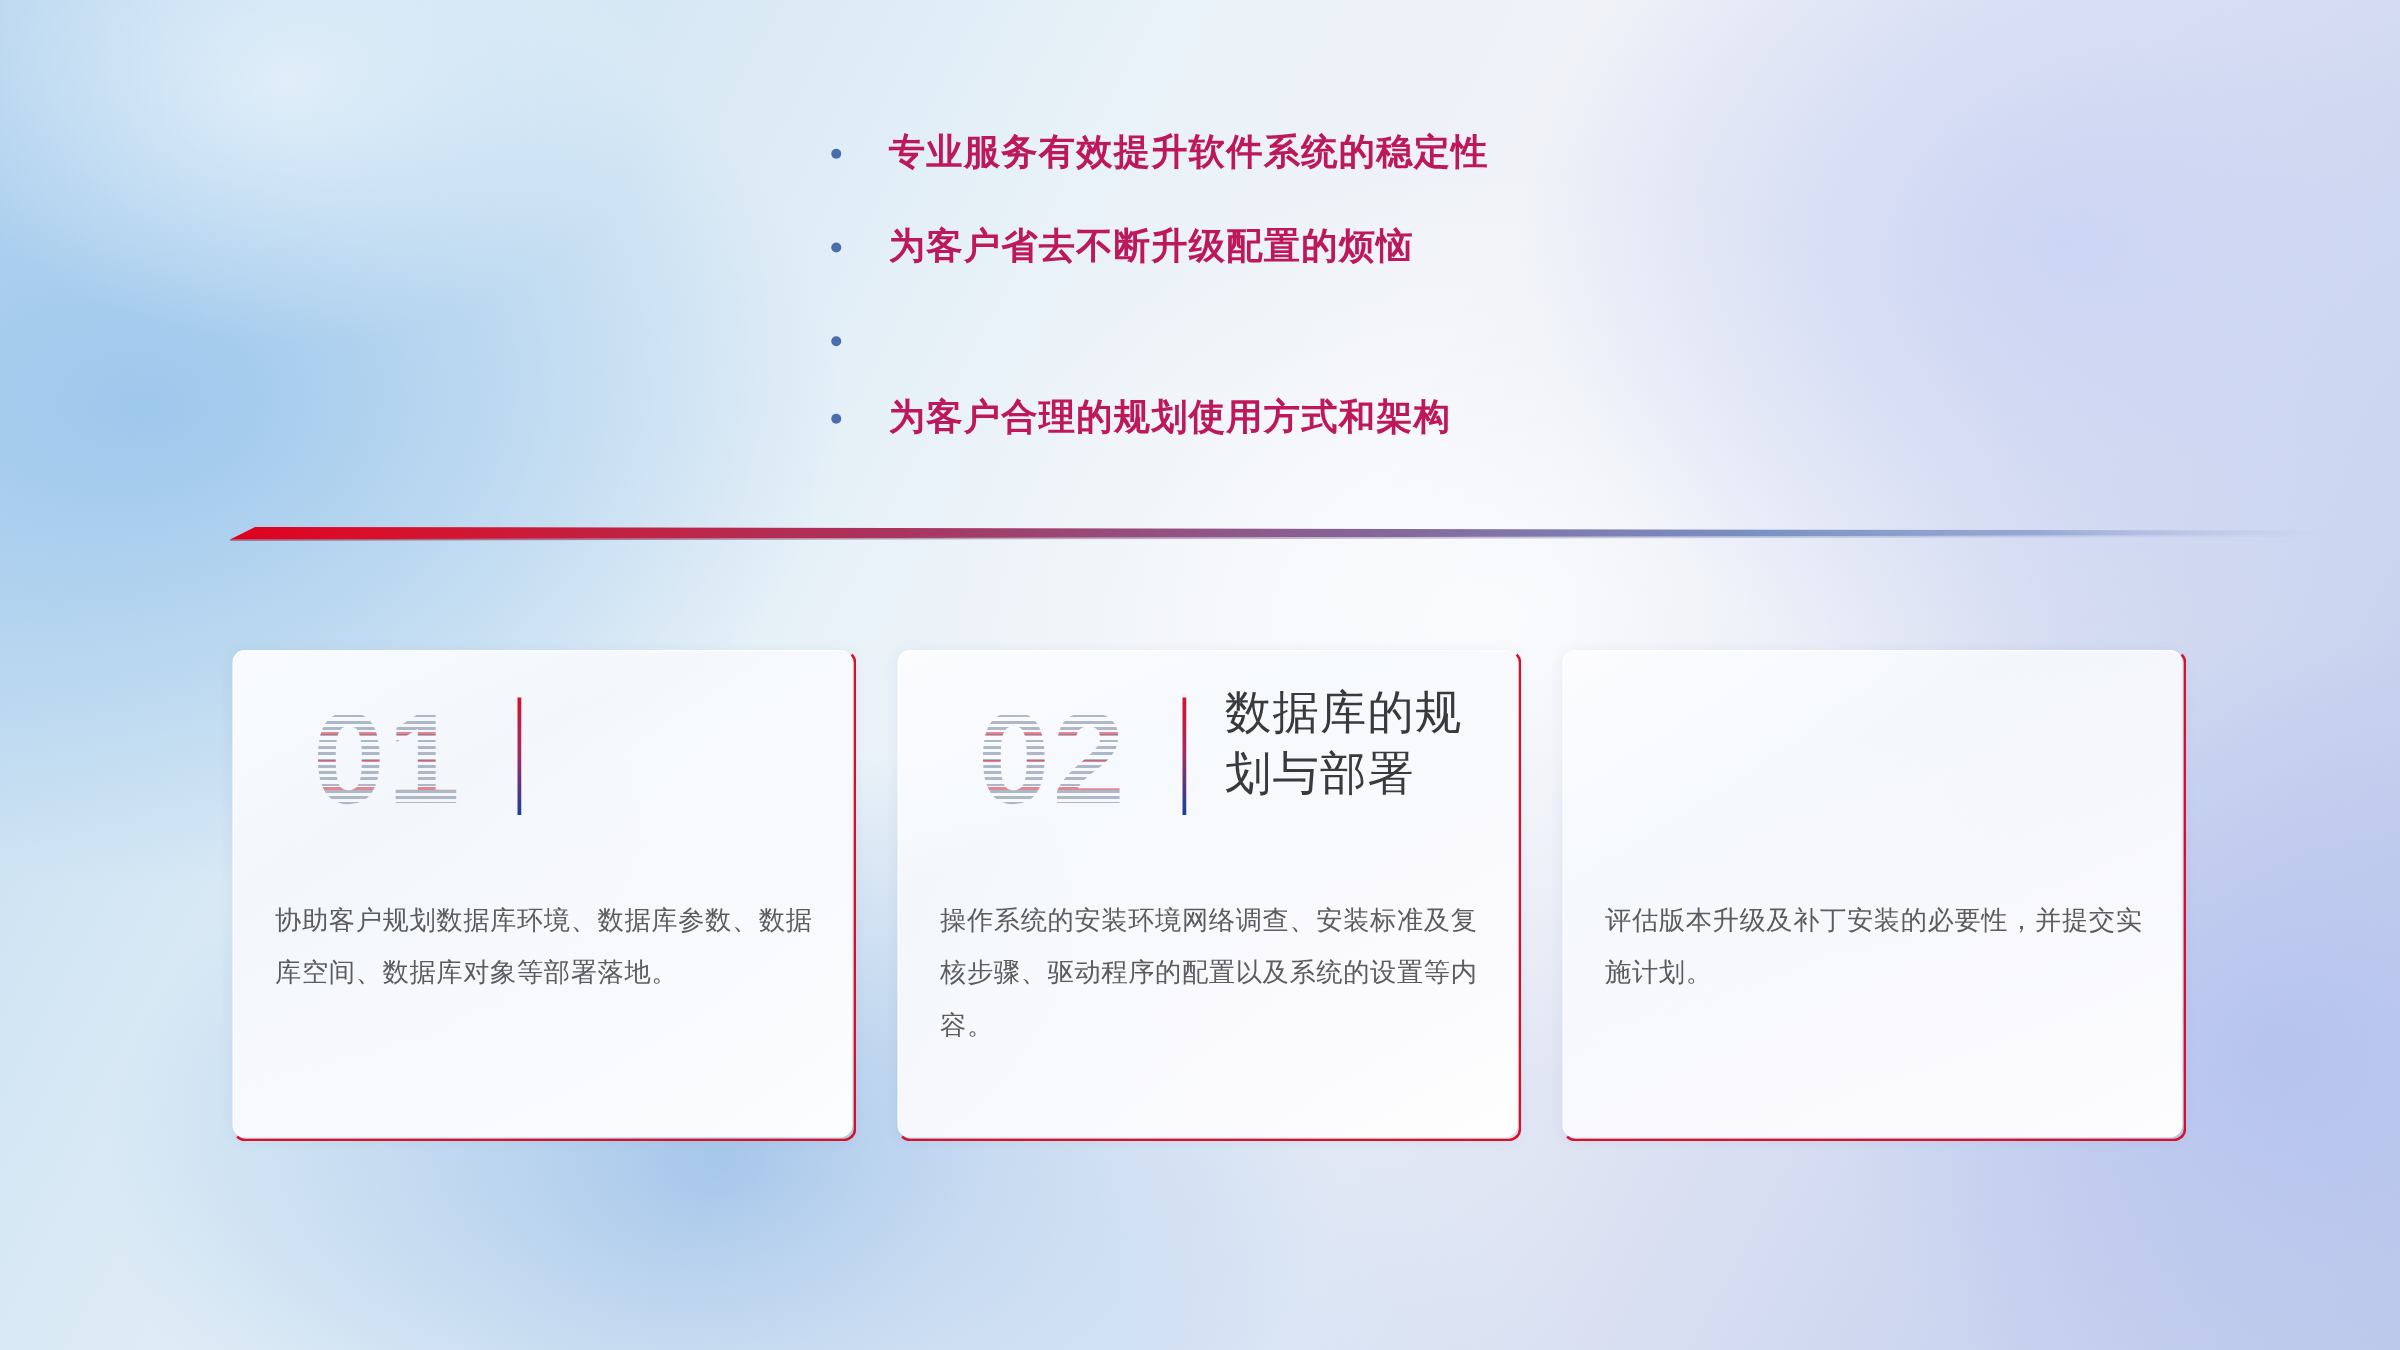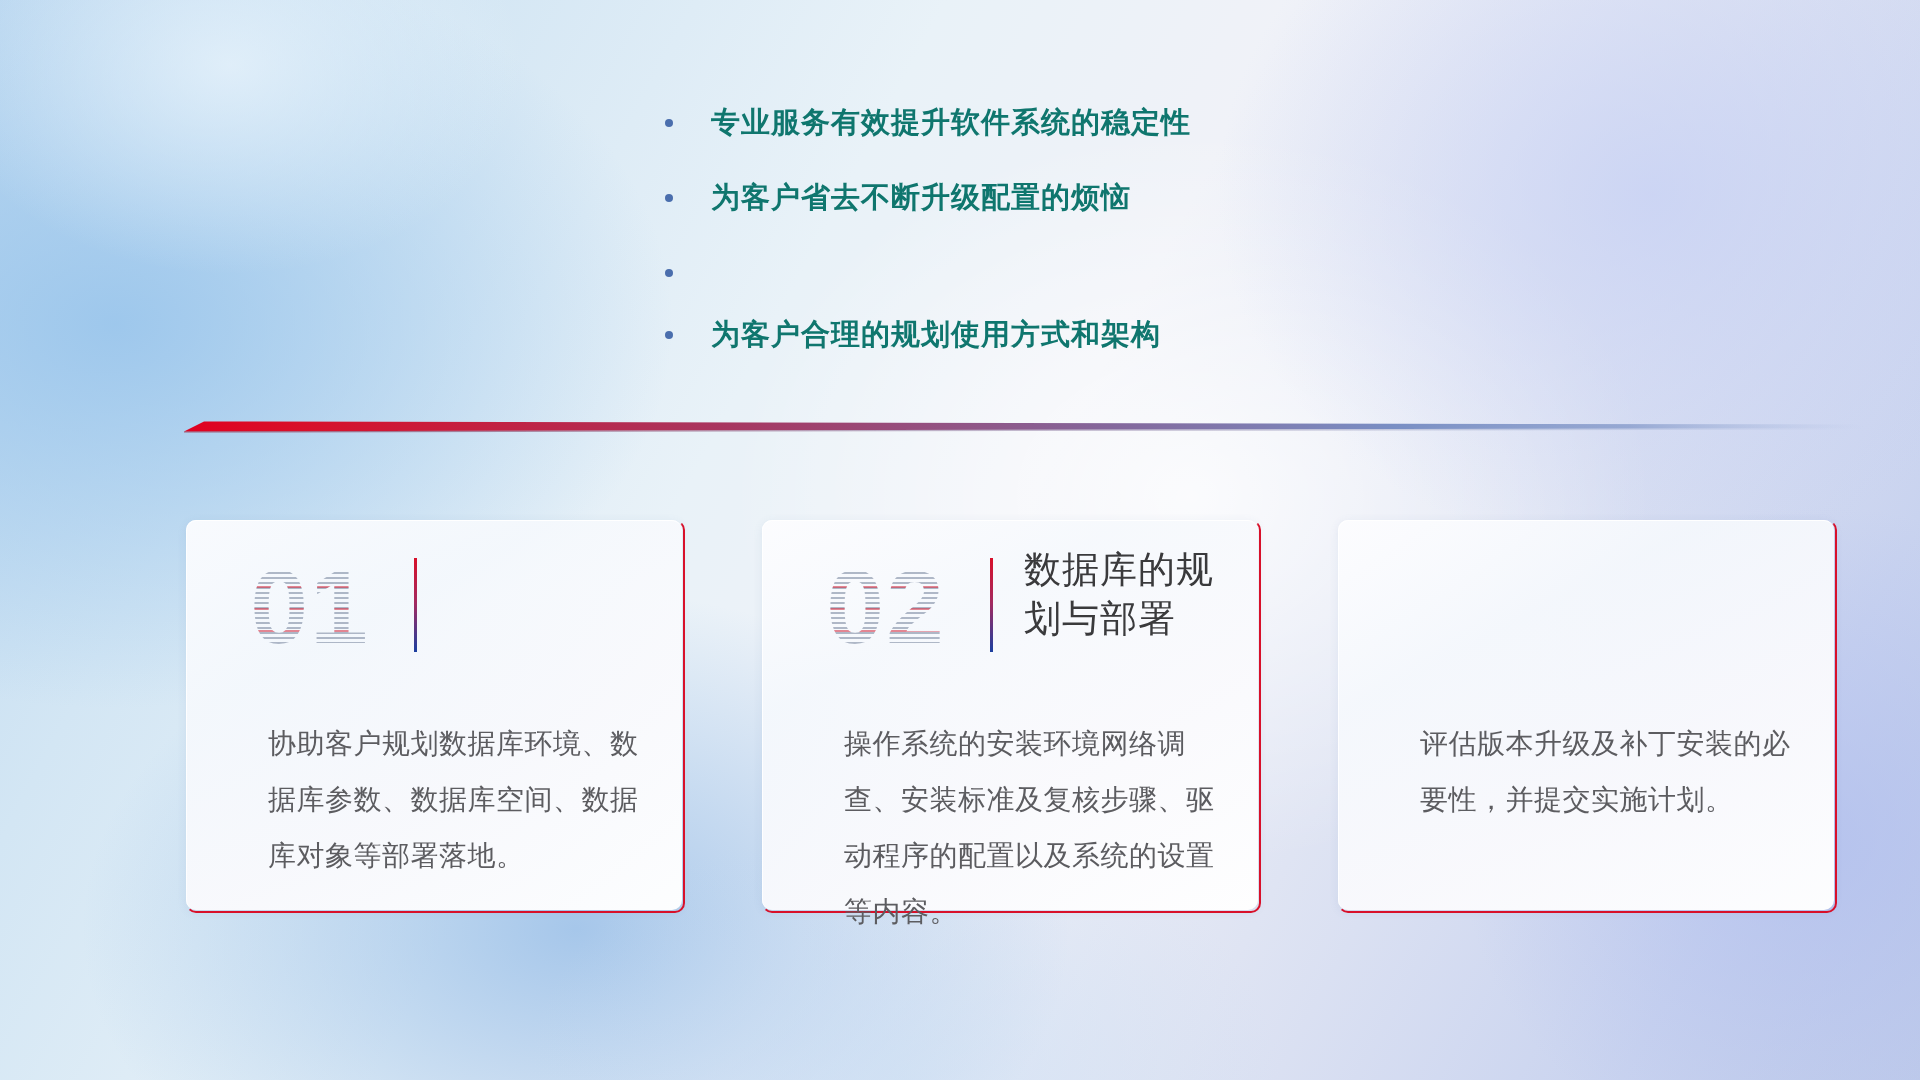--- a/index.html
+++ b/index.html
@@ -25,40 +25,40 @@
 
   #stage { position:absolute; inset:0; z-index:2; }
 
   
   #bullets {
     position:absolute; left:665px; top:105px; width:760px;
   }
   .bullet {
     display:flex; align-items:flex-start;
     margin-bottom:40px;
-    color:#0f766e;
+    color:#be185d;
     font-size:29px;
     line-height:1.2;
     font-weight:600;
     letter-spacing:1px;
     white-space:nowrap;
   }
   .bullet-dot {
     width:8px; height:8px; border-radius:50%;
     background:#4a6ead;
     margin-right:38px;
     margin-top:14px;
     flex:0 0 auto;
   }
 
   
   #divider { position:absolute; left:184px; top:414px; width:1680px; height:26px; }
 
   
-  #cards { position:absolute; left:186px; top:520px; display:flex; gap:80px; }
+  #cards { position:absolute; left:186px; top:520px; display:flex; gap:36px; }
   .card {
     position:relative;
     width:496px; height:390px;
     border-radius:10px;
     background:linear-gradient(152deg,
         rgba(253,253,255,0.93) 0%,
         rgba(246,249,253,0.90) 30%,
         rgba(250,250,253,0.95) 62%,
         rgba(255,255,255,0.97) 100%);
     box-shadow: 0 2px 10px rgba(80,110,160,0.10);
@@ -118,22 +118,22 @@
     width:3px; height:94px;
     background:linear-gradient(to bottom,#d8102a 0%,#a32a60 48%,#1b3fa0 100%);
   }
   .card-title {
     position:absolute; left:262px; top:26px; right:20px;
     font-size:37px; line-height:1.32;
     color:#3a3a3c; font-weight:500; letter-spacing:1px;
   }
   .card-body {
     position:absolute; left:34px; right:30px; top:196px;
-    font-size:28px; line-height:2.0;
-    color:#5c5c60; letter-spacing:0.5px;margin-left:48px;
+    font-size:21px; line-height:2.0;
+    color:#5c5c60; letter-spacing:0.5px;
   }
 </style>
 </head>
 <body>
 
 <div id="bg">
   <div class="bglayer b1"></div>
   <div class="bglayer b2"></div>
   <div class="bglayer b3"></div>
   <div class="bglayer b4"></div>

